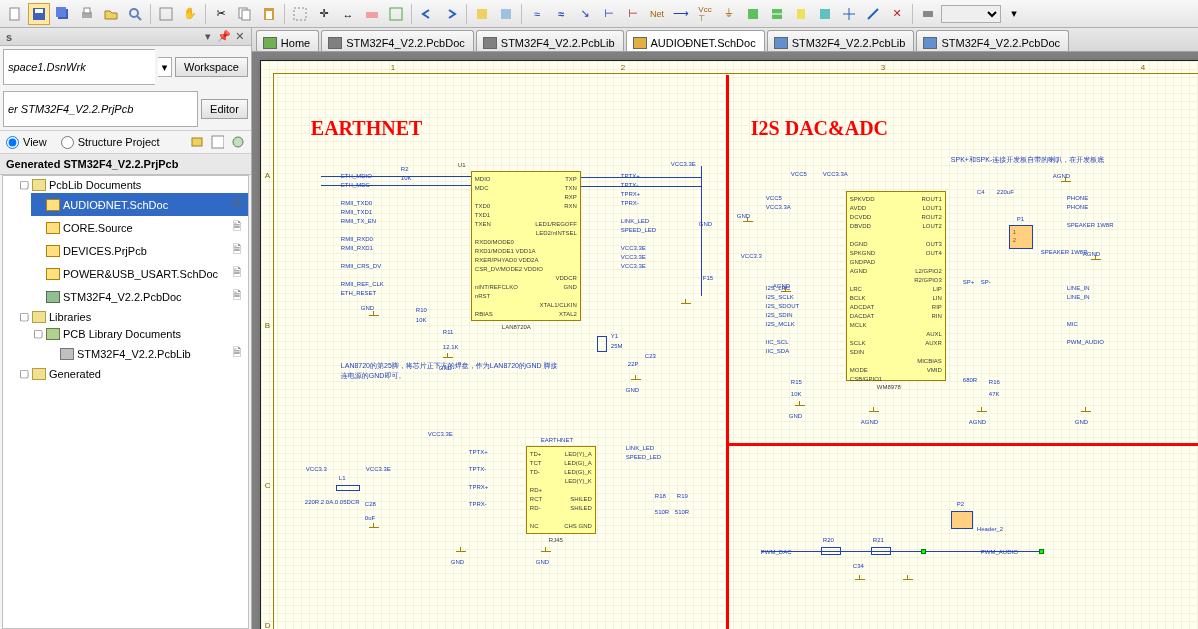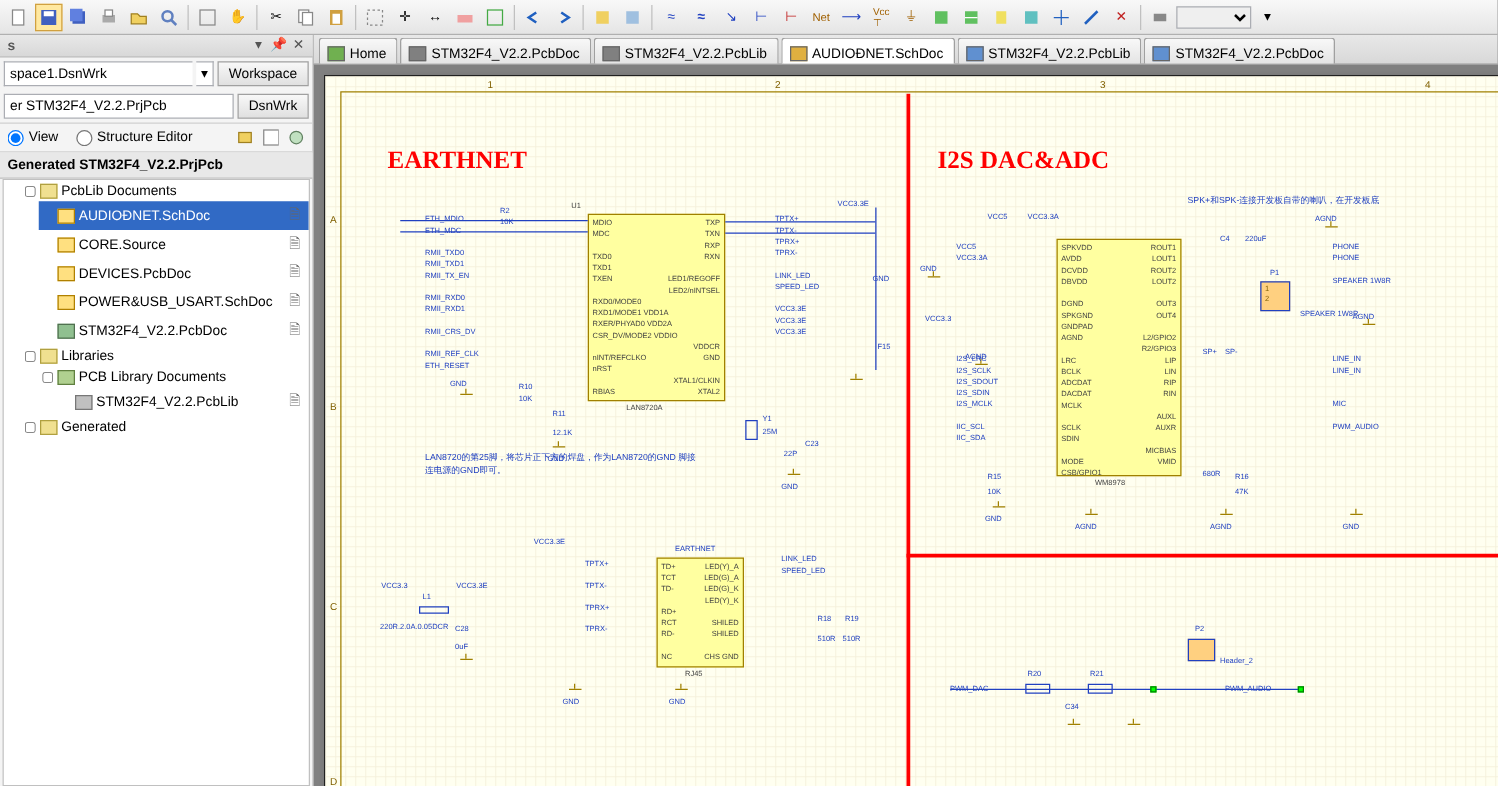--- a/index.html
+++ b/index.html
@@ -6,21 +6,21 @@
 body { background: #f0f0f0; width: 1198px; height: 629px; overflow: hidden; }
 .toolbar { height: 28px; background: linear-gradient(#f8f8f8, #e5e5e5); border-bottom: 1px solid #b0b0b0; display: flex; align-items: center; padding: 2px 4px; gap: 2px; }
 .tbtn { width: 22px; height: 22px; border: 1px solid transparent; display: flex; align-items: center; justify-content: center; cursor: pointer; }
 .tbtn.active { background: #ffe8a0; border:1px solid #d0a040; }
 .tsep { width: 1px; height: 20px; background: #c0c0c0; margin: 0 2px; }
 .main { display: flex; height: calc(629px - 28px); }
 .leftpanel { width: 318px; background: #f4f4f4; border-right: 1px solid #b0b0b0; display: flex; flex-direction: column; }
 .panel-titlebar { height: 18px; background: linear-gradient(#e8e8e8,#d8d8d8); border-bottom: 1px solid #b8b8b8; display:flex; align-items:center; justify-content:flex-end; padding:0 4px; font-size:10px; color:#555;}
 .panel-titlebar .pbtn{ width:14px;height:14px; margin-left:2px; text-align:center; line-height:12px; cursor:pointer;}
 .wrow { display: flex; padding: 3px; gap: 3px; align-items:center; }
-.wrow input, .wrow select { flex: 1; height: 20px; border: 1px solid #abadb3; padding: 0 4px; background:#fff; }
+.wrow input, .wrow select { flex: 1; height: 36px; border: 1px solid #abadb3; padding: 0 4px; background:#fff;font-style:italic; }
 .wbtn { height: 20px; padding: 0 8px; background: linear-gradient(#f8f8f8,#e0e0e0); border:1px solid #a0a0a0; cursor:pointer; }
 .radio-row{ display:flex; align-items:center; padding:3px 6px; gap:4px; border-top:1px solid #d0d0d0; border-bottom:1px solid #d0d0d0;}
 .radio-row label{ margin-right:10px;}
 .tiny-icon{ width:16px;height:16px; }
 .tree-header{ background:#e8e8e8; padding:4px 6px; border-bottom:1px solid #c0c0c0;}
 .tree { flex:1; background:#fff; border:1px solid #c0c0c0; margin:0 2px; overflow:auto; }
 .tree ul{ list-style:none; padding-left:14px;}
 .tree li{ padding:2px 2px; display:flex; align-items:center; gap:3px; white-space:nowrap;}
 .tree li.sel{ background:#316ac5; color:#fff;}
 .tree .twisty{ width:10px; display:inline-block; text-align:center; color:#666;}
@@ -214,27 +214,27 @@
       <span class="pbtn">📌</span>
       <span class="pbtn">✕</span>
     </div>
     <div class="wrow">
       <input style="border-right: none;" value="space1.DsnWrk">
       <span style="width:14px;border:1px solid #abadb3;border-left:none;height:20px;text-align:center;line-height:18px;background:#fff">▾</span>
       <button class="wbtn">Workspace</button>
     </div>
     <div class="wrow">
       <input value="er STM32F4_V2.2.PrjPcb" style="">
-      <button class="wbtn">DsnWrk</button>
+      <button class="wbtn">Editor</button>
     </div>
     <div class="radio-row">
       <input type="radio" checked="" style="">
         <label>View</label>
       <input type="radio" style="">
-        <label>Structure Editor</label>
+        <label>Structure Project</label>
       <span style="flex:1"></span>
       <span class="tbtn tiny-icon">
           <svg class="ico">
             <rect x="2" y="4" width="10" height="8" fill="#f0d060" stroke="#a08020"></rect>
           </svg>
         </span>
       <span class="tbtn tiny-icon">
           <svg class="ico">
             <rect x="2" y="2" width="12" height="12" fill="#fff" stroke="#888"></rect>
           </svg>
@@ -262,21 +262,21 @@
             </li>
             <li>
               <span class="twisty"></span>
               <span class="ficon ic-sch"></span>
               <span>CORE.Source</span>
               <span class="rt-col">🗎</span>
             </li>
             <li>
               <span class="twisty"></span>
               <span class="ficon ic-sch"></span>
-              <span>DEVICES.PcbDoc</span>
+              <span>DEVICES.PrjPcb</span>
               <span class="rt-col">🗎</span>
             </li>
             <li>
               <span class="twisty"></span>
               <span class="ficon ic-sch"></span>
               <span>POWER&amp;USB_USART.SchDoc</span>
               <span class="rt-col">🗎</span>
             </li>
             <li>
               <span class="twisty"></span>

